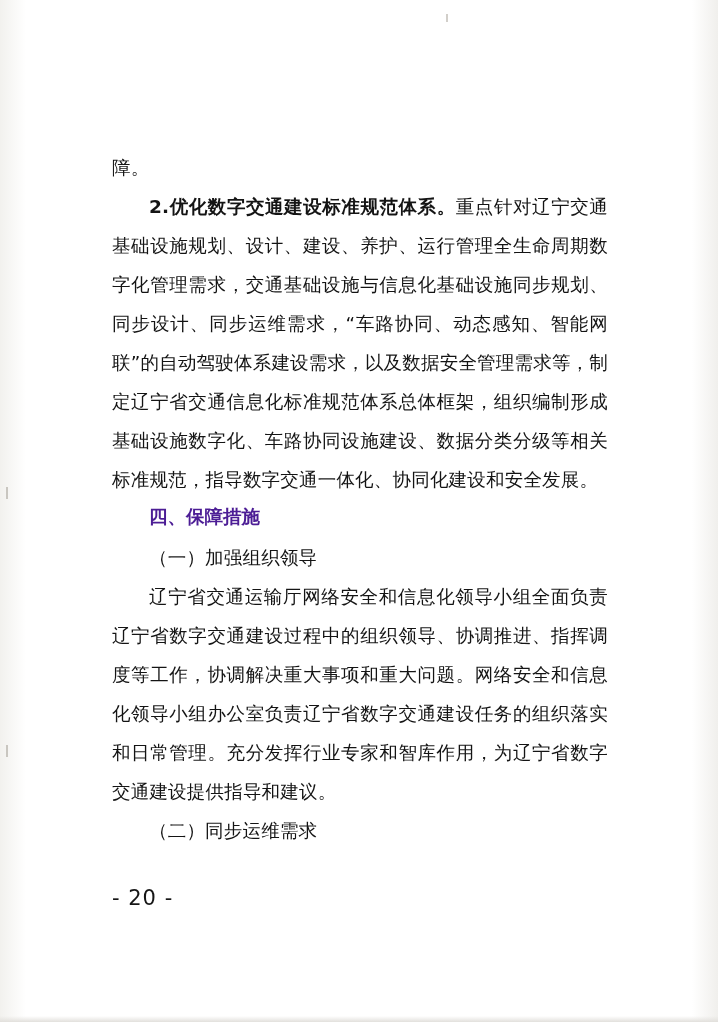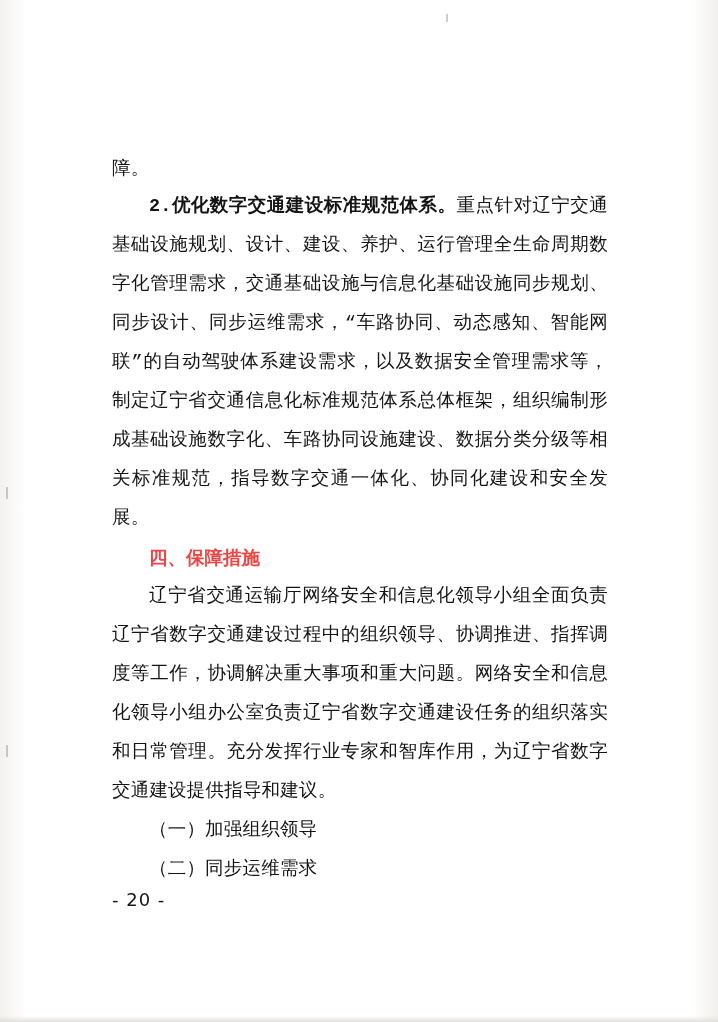--- a/index.html
+++ b/index.html
@@ -39,38 +39,38 @@
     line-height: 39px;
     color: #141414;
     text-align: justify;
     text-justify: inter-ideograph;
     letter-spacing: 0.2px;
     margin: 0;
     font-family: "DejaVu Sans", "Liberation Sans", sans-serif;
   }
   .indent {
     text-indent: 37px;
-    font-family: Liberation Mono, monospace;
   }
   .bold {
     font-weight: bold;
   }
   .heading {
     font-size: 18.5px;
     line-height: 39px;
     font-weight: bold;
-    color: #ef4444;
+    color: #4c1d95;
     text-indent: 37px;
     margin: 0;
+    font-family: Liberation Mono, monospace;
   }
   .page-number {
     position: absolute;
     left: 112px;
     bottom: 112px;
-    font-size: 18px;
+    font-size: 21px;
     color: #161616;
     letter-spacing: 1px;
     text-align: right;
   }
   .edge-mark {
     position: absolute;
     width: 2px;
     height: 12px;
     background: #c9c6c0;
   }
@@ -103,23 +103,23 @@
   <div class="edge-mark mark-2"></div>
 
   <div class="content">
 
     <p class="para">障。</p>
 
     <p class="para indent"><span class="bold">2.优化数字交通建设标准规范体系。</span><span>重点针对辽宁交通基础设施规划、设计、建设、养护、运行管理全生命周期数字化管理需求，交通基础设施与信息化基础设施同步规划、同步设计、同步运维需求，“车路协同、动态感知、智能网联”的自动驾驶体系建设需求，以及数据安全管理需求等，制定辽宁省交通信息化标准规范体系总体框架，组织编制形成基础设施数字化、车路协同设施建设、数据分类分级等相关标准规范，指导数字交通一体化、协同化建设和安全发展。</span></p>
 
     <p class="heading">四、保障措施</p>
 
+    <p class="para indent">（一）加强组织领导</p>
+
     <p class="para indent">辽宁省交通运输厅网络安全和信息化领导小组全面负责辽宁省数字交通建设过程中的组织领导、协调推进、指挥调度等工作，协调解决重大事项和重大问题。网络安全和信息化领导小组办公室负责辽宁省数字交通建设任务的组织落实和日常管理。充分发挥行业专家和智库作用，为辽宁省数字交通建设提供指导和建议。</p>
-
-    <p class="para indent">（一）加强组织领导</p>
 
     <p class="para indent">（二）同步运维需求</p>
 
 
   </div>
 
   <div class="page-number">- 20 -</div>
 
   <div class="bottom-edge"></div>
 </div>

